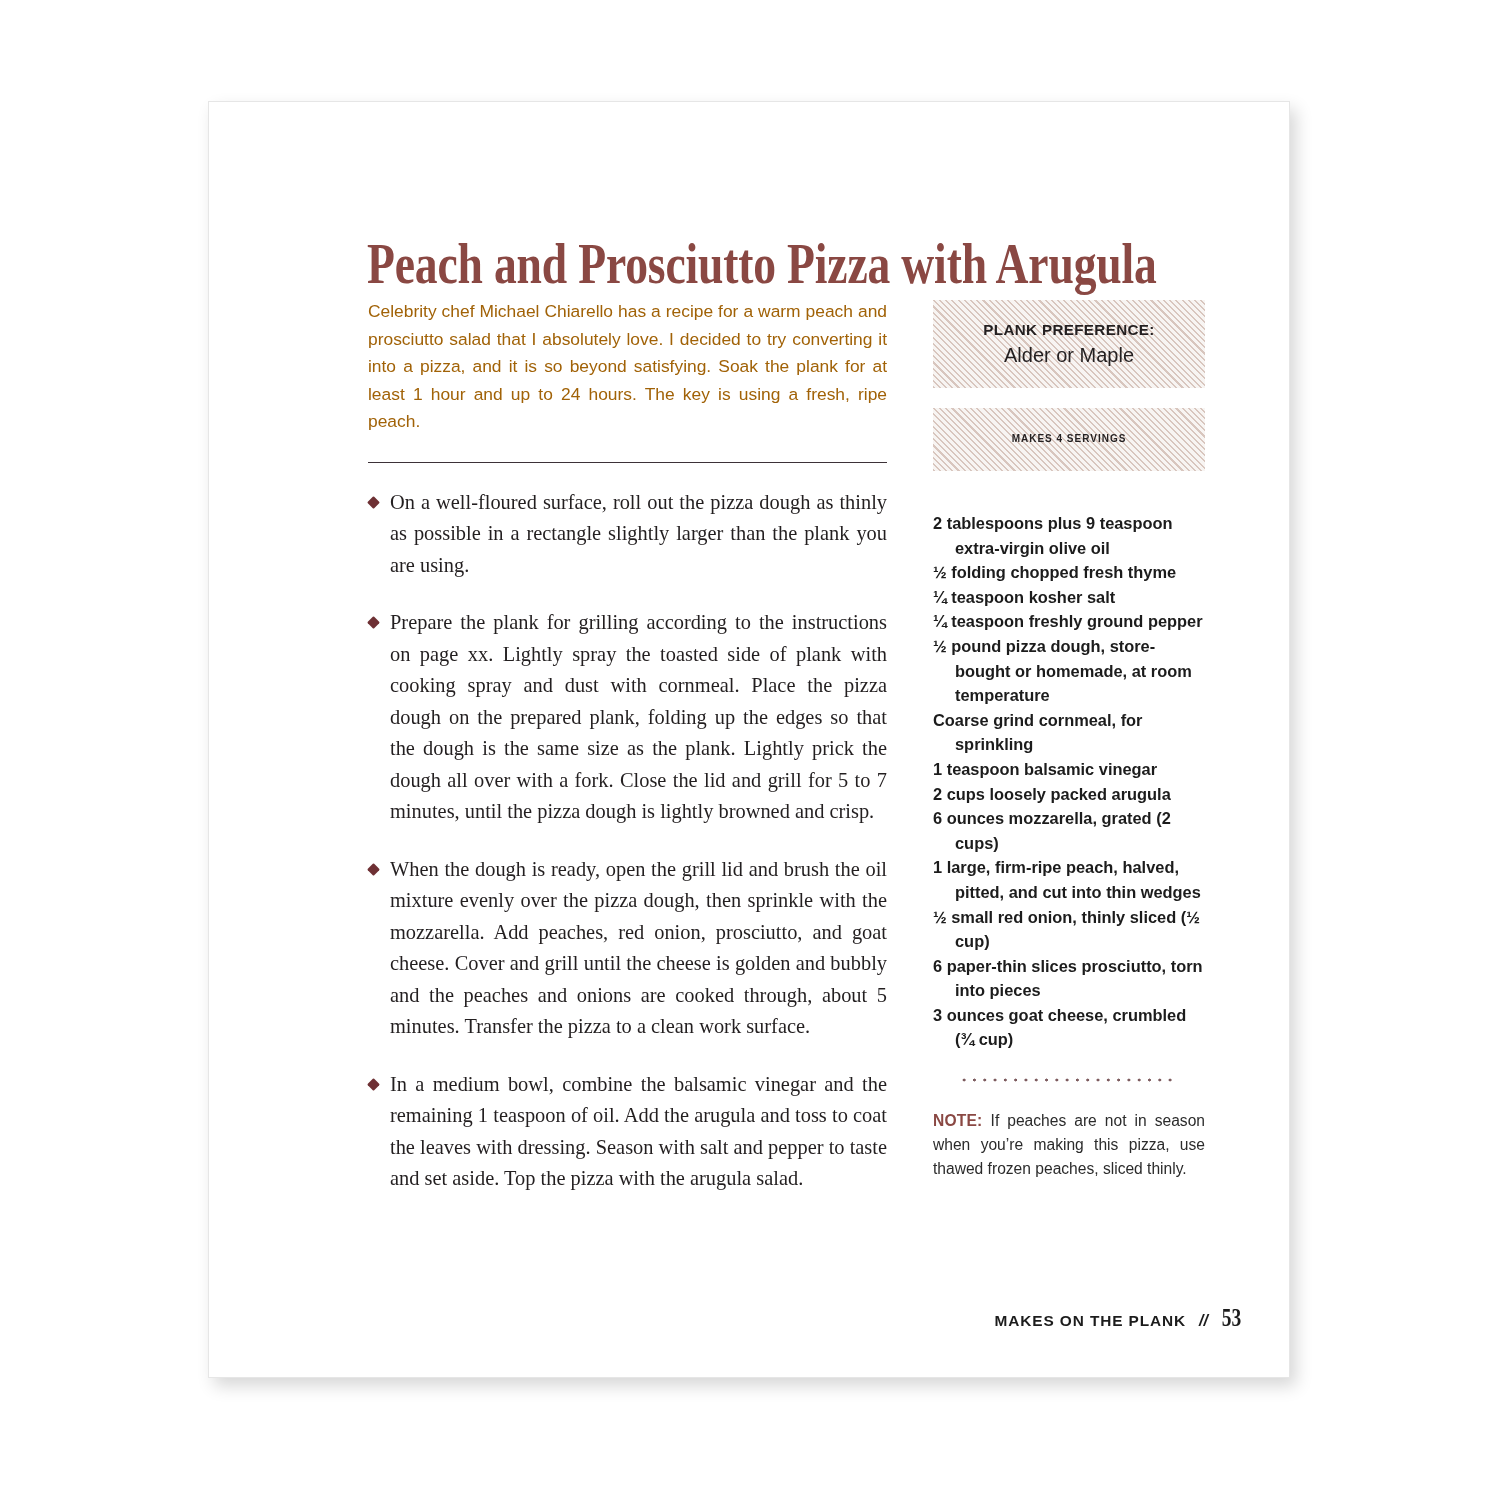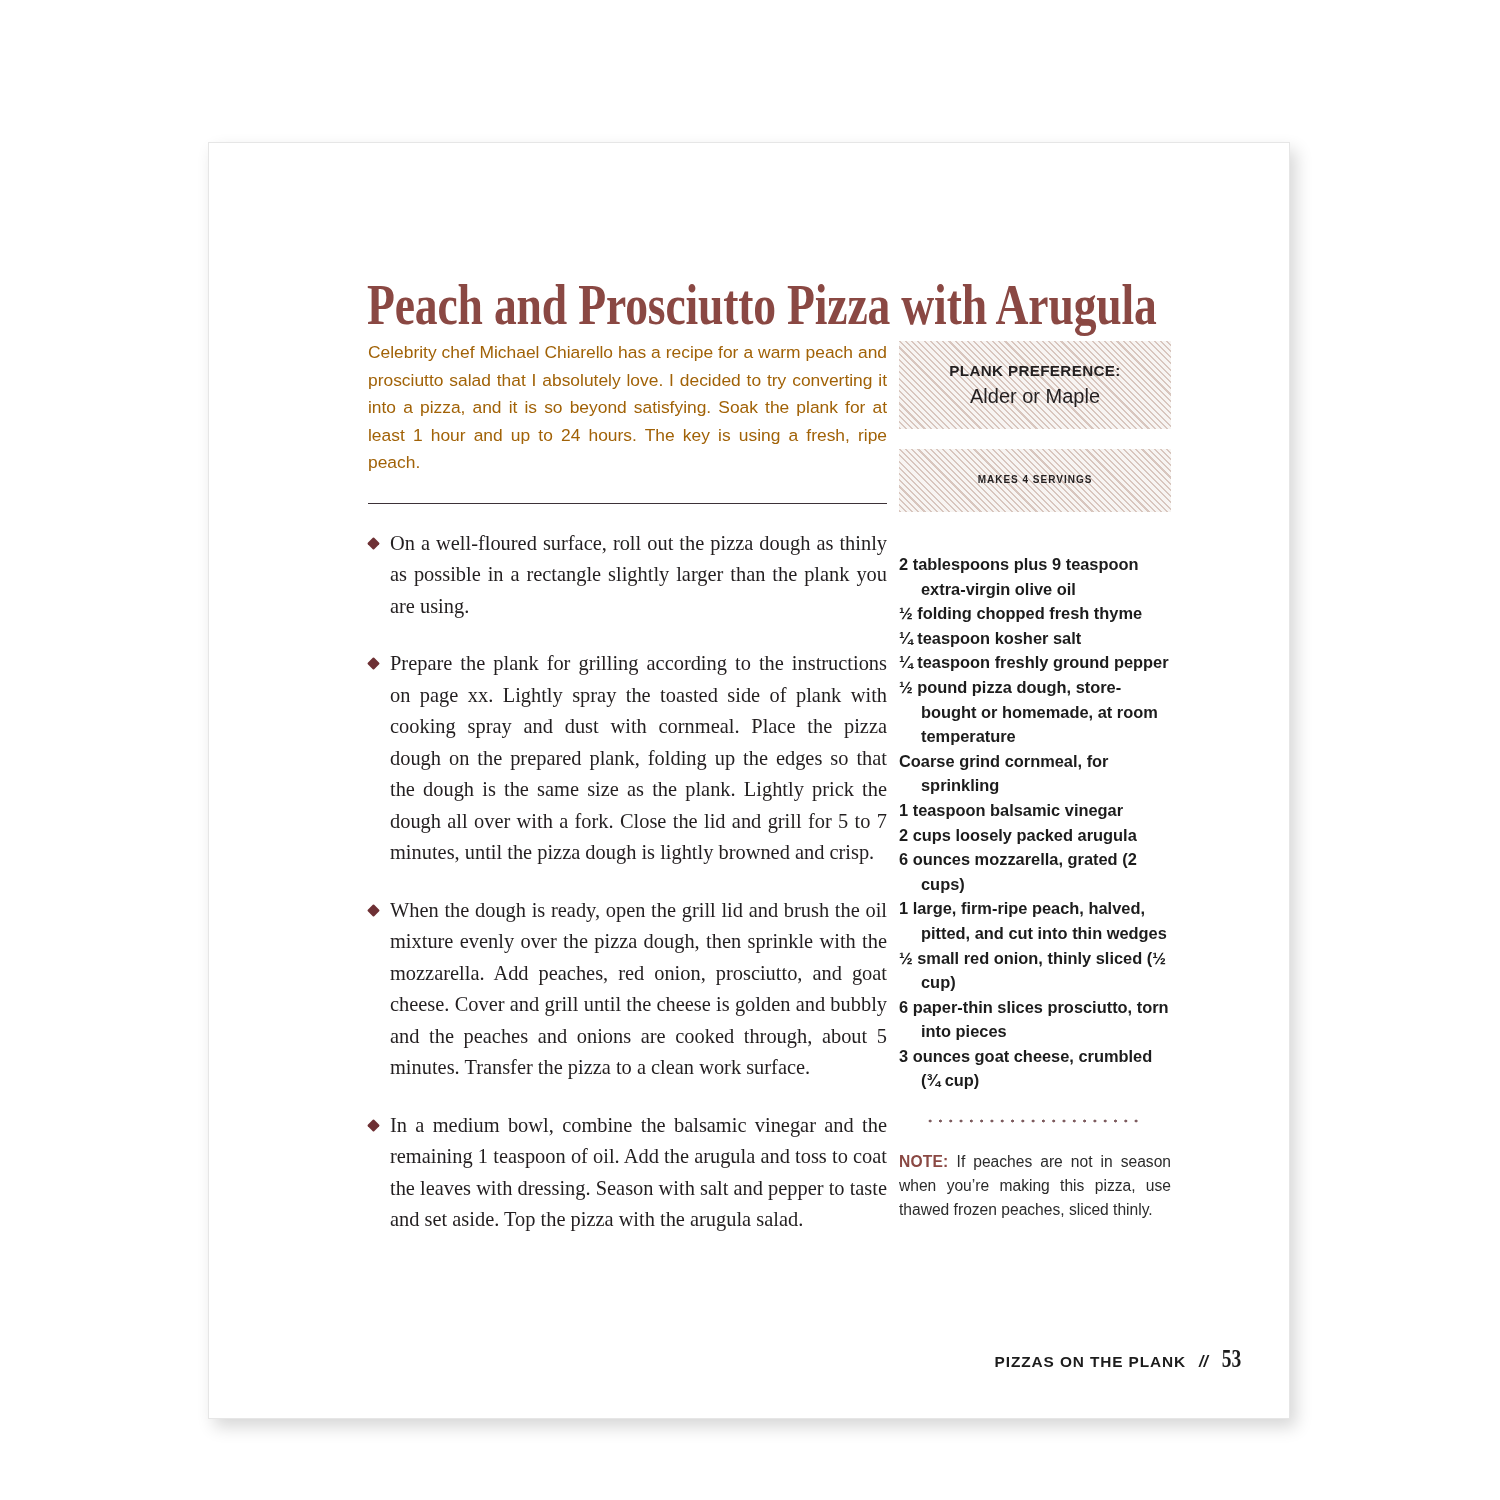--- a/index.html
+++ b/index.html
@@ -27,21 +27,20 @@
   #page {
     position: absolute;
     left: 208px;
     top: 101px;
     width: 1082px;
     height: 1277px;
     background: #ffffff;
     border: 1px solid #e6e6e6;
     box-shadow: 6px 8px 16px rgba(0,0,0,0.16);
     box-sizing: border-box;
-    margin-top: 41px;
   }
 
   
   #recipe-title {
     position: absolute;
     left: 158px;
     top: 95px;
     width: 830px;
     color: #8a4843;
     font-family: "Liberation Serif", "DejaVu Serif", serif;
@@ -56,21 +55,21 @@
 
   
   #left-col {
     position: absolute;
     left: 159px;
     top: 196px;
     width: 519px;
   }
   #right-col {
     position: absolute;
-    left: 690px;
+    left: 724px;
     top: 198px;
     width: 272px;
   }
 
   
   #intro-paragraph {
     font-family: "Liberation Sans", sans-serif;
     font-size: 17.4px;
     line-height: 27.5px;
     color: #a16207;
@@ -295,19 +294,19 @@
       </ul>
 
       <div id="sidebar-dotted-divider"></div>
 
       <p id="note-block">
         <span id="note-label">NOTE:</span><span> If peaches are not in season when you’re making this pizza, use thawed frozen peaches, sliced thinly.</span>
       </p>
     </div>
 
     <div id="page-footer">
-      <span id="footer-section">PIZZAS ON THE PLANK</span>
+      <span id="footer-section">MAKES ON THE PLANK</span>
       <span id="footer-separator">//</span>
       <span id="footer-page-number">53</span>
     </div>
 
   </div>
 </div>
 
 </body></html>

